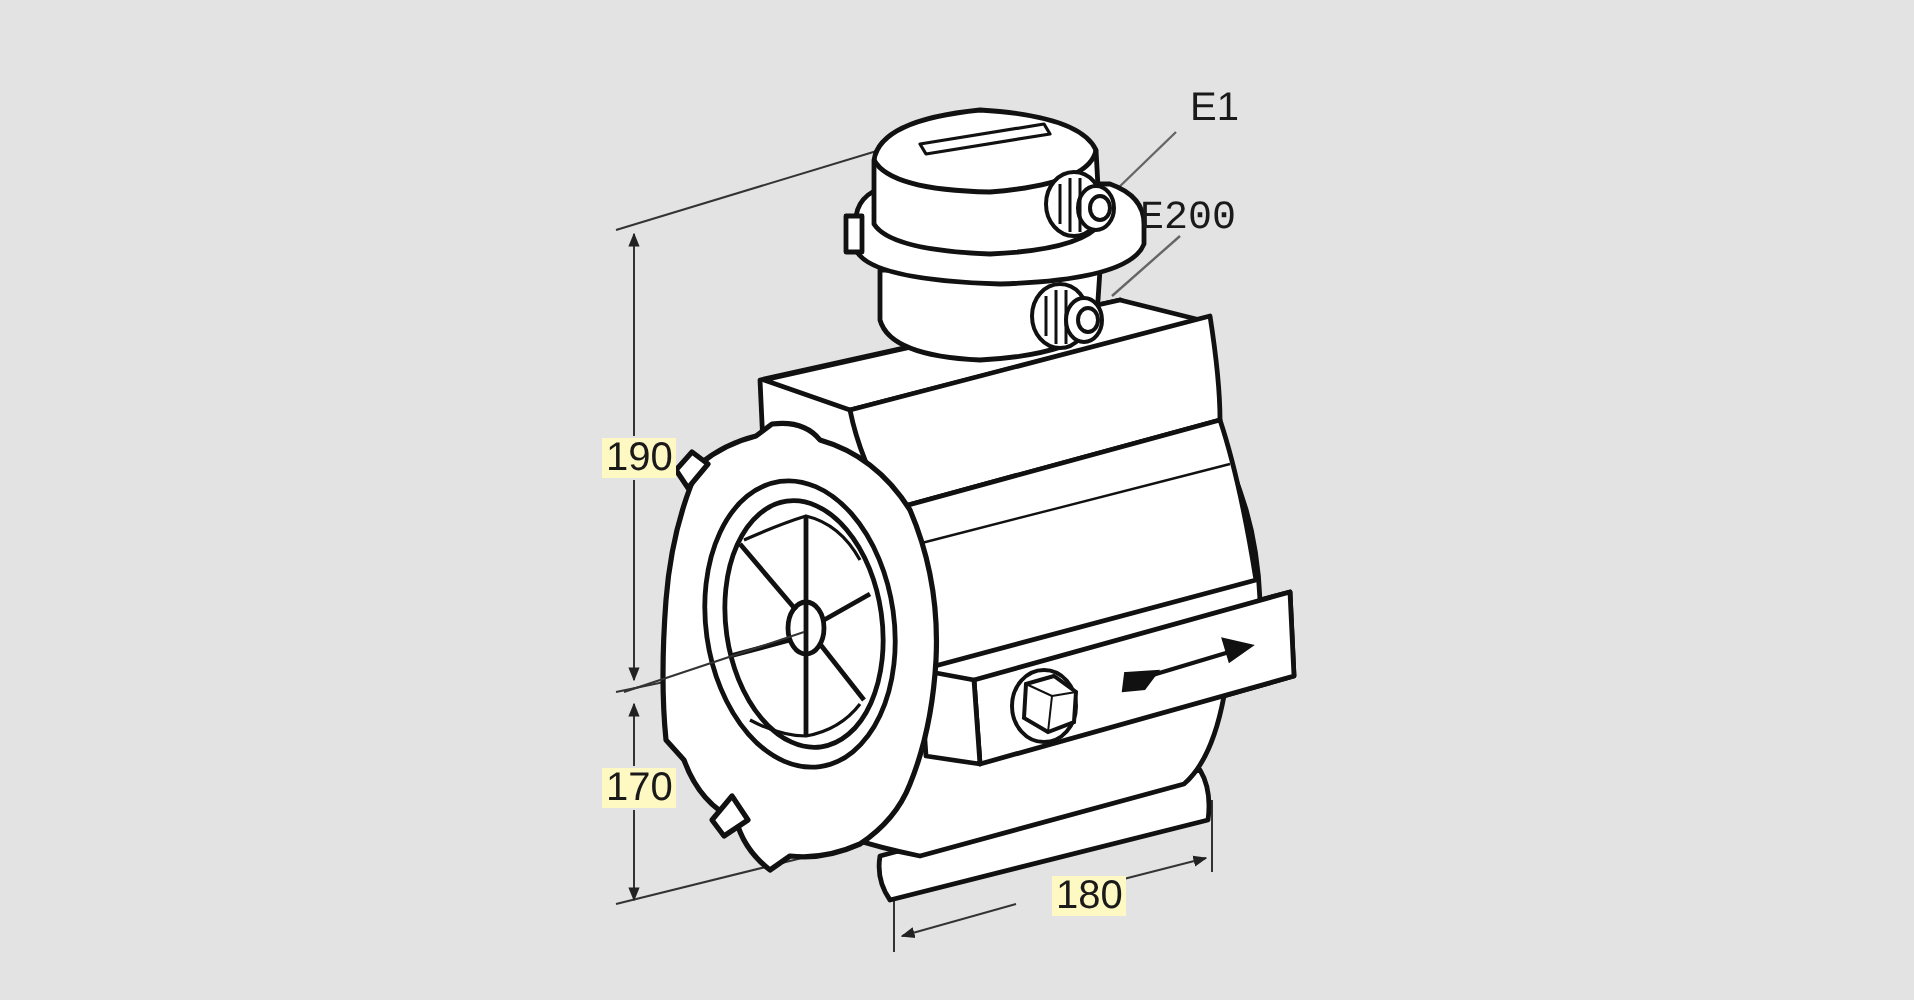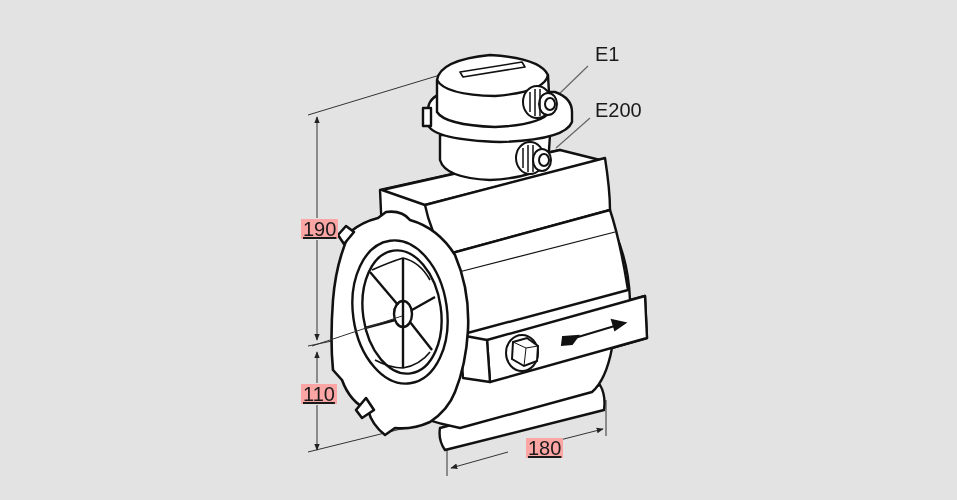--- a/index.html
+++ b/index.html
@@ -1,19 +1,19 @@
 <!DOCTYPE html>
 <html><head>
 <meta charset="utf-8">
 <style>
   html, body { margin: 0; padding: 0; }
   body { width: 957px; height: 500px; background: #e3e3e3; overflow: hidden; position: relative; font-family: "Liberation Sans", sans-serif; }
   #stage { position: absolute; left: 0; top: 0; width: 957px; height: 420px; }
   .lbl { position: absolute; font-family: "Liberation Sans", sans-serif; font-size: 20px; color: #1a1a1a; line-height: 1; white-space: nowrap; }
-  .lbl.bg { background: #fca5a5; padding: 0 2px; text-decoration: underline; }
+  .lbl.bg { background: #fef9c3; padding: 0 2px; }
 </style>
 </head>
 <body>
 
 <div id="stage">
 <svg width="957" height="500" viewBox="0 0 957 500" xmlns="http://www.w3.org/2000/svg">
   <defs>
     <marker id="arr" viewBox="0 0 10 10" refX="9" refY="5" markerWidth="7" markerHeight="7" orient="auto-start-reverse">
       <path d="M0,1 L10,5 L0,9 z" fill="#222"></path>
     </marker>
@@ -126,17 +126,17 @@
     <ellipse cx="530" cy="158" rx="14" ry="16"></ellipse>
     <ellipse cx="542" cy="160" rx="9" ry="11"></ellipse>
     <ellipse cx="544" cy="160" rx="5" ry="6"></ellipse>
     <line x1="523" y1="148" x2="523" y2="168" stroke-width="1.5"></line>
     <line x1="528" y1="145" x2="528" y2="172" stroke-width="1.5"></line>
     <line x1="533" y1="145" x2="533" y2="172" stroke-width="1.5"></line>
   </g>
 </svg>
 
 <span class="lbl" style="left:595px; top:44px;">E1</span>
-<span class="lbl" style="left:595px; top:100px;">E200</span>
+<span class="lbl" style="left:570px; top:100px;font-family:Liberation Mono, monospace;">E200</span>
 <span class="lbl bg" style="left:301px; top:219px;">190</span>
-<span class="lbl bg" style="left:301px; top:384px;">110</span>
+<span class="lbl bg" style="left:301px; top:384px;">170</span>
 <span class="lbl bg" style="left:513px; top:438px;margin-left:13px;">180</span>
 </div>
 
 </body></html>

